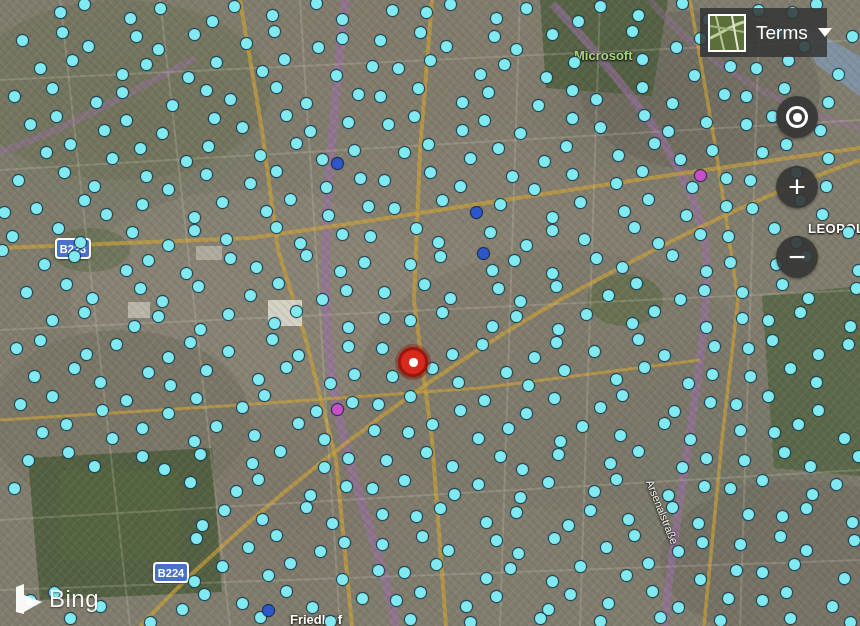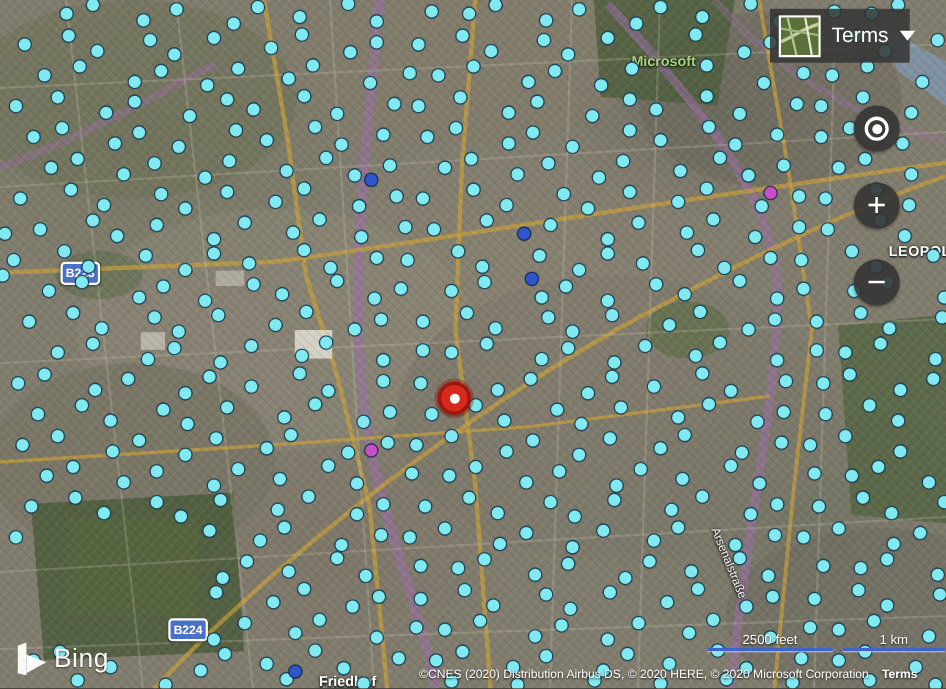--- a/index.html
+++ b/index.html
@@ -674,29 +674,15 @@
   <div class="rbtn btn-zoomout">−</div>
 
   <div class="bing-logo">
     <svg width="26" height="30" viewBox="0 0 26 30">
       <polygon points="0,3 8,0 8,30 0,28" fill="#fff"></polygon>
       <polygon points="8,11 26,18 8,28" fill="#fff"></polygon>
     </svg>
     <span class="bing-text">Bing</span>
   </div>
 
-  <div class="scalebars">
-    <div class="sbar sbar-feet">
-      <span class="slabel">2500 feet</span>
-      <span class="sline"></span>
-    </div>
-    <div class="sbar sbar-km">
-      <span class="slabel">1 km</span>
-      <span class="sline"></span>
-    </div>
-  </div>
-
-  <div class="attrib">
-    <span>©CNES (2020) Distribution Airbus DS, © 2020 HERE, © 2020 Microsoft Corporation</span>
-    <span class="terms">Terms</span>
-  </div>
+
 
 </div>
 
 </body></html>

